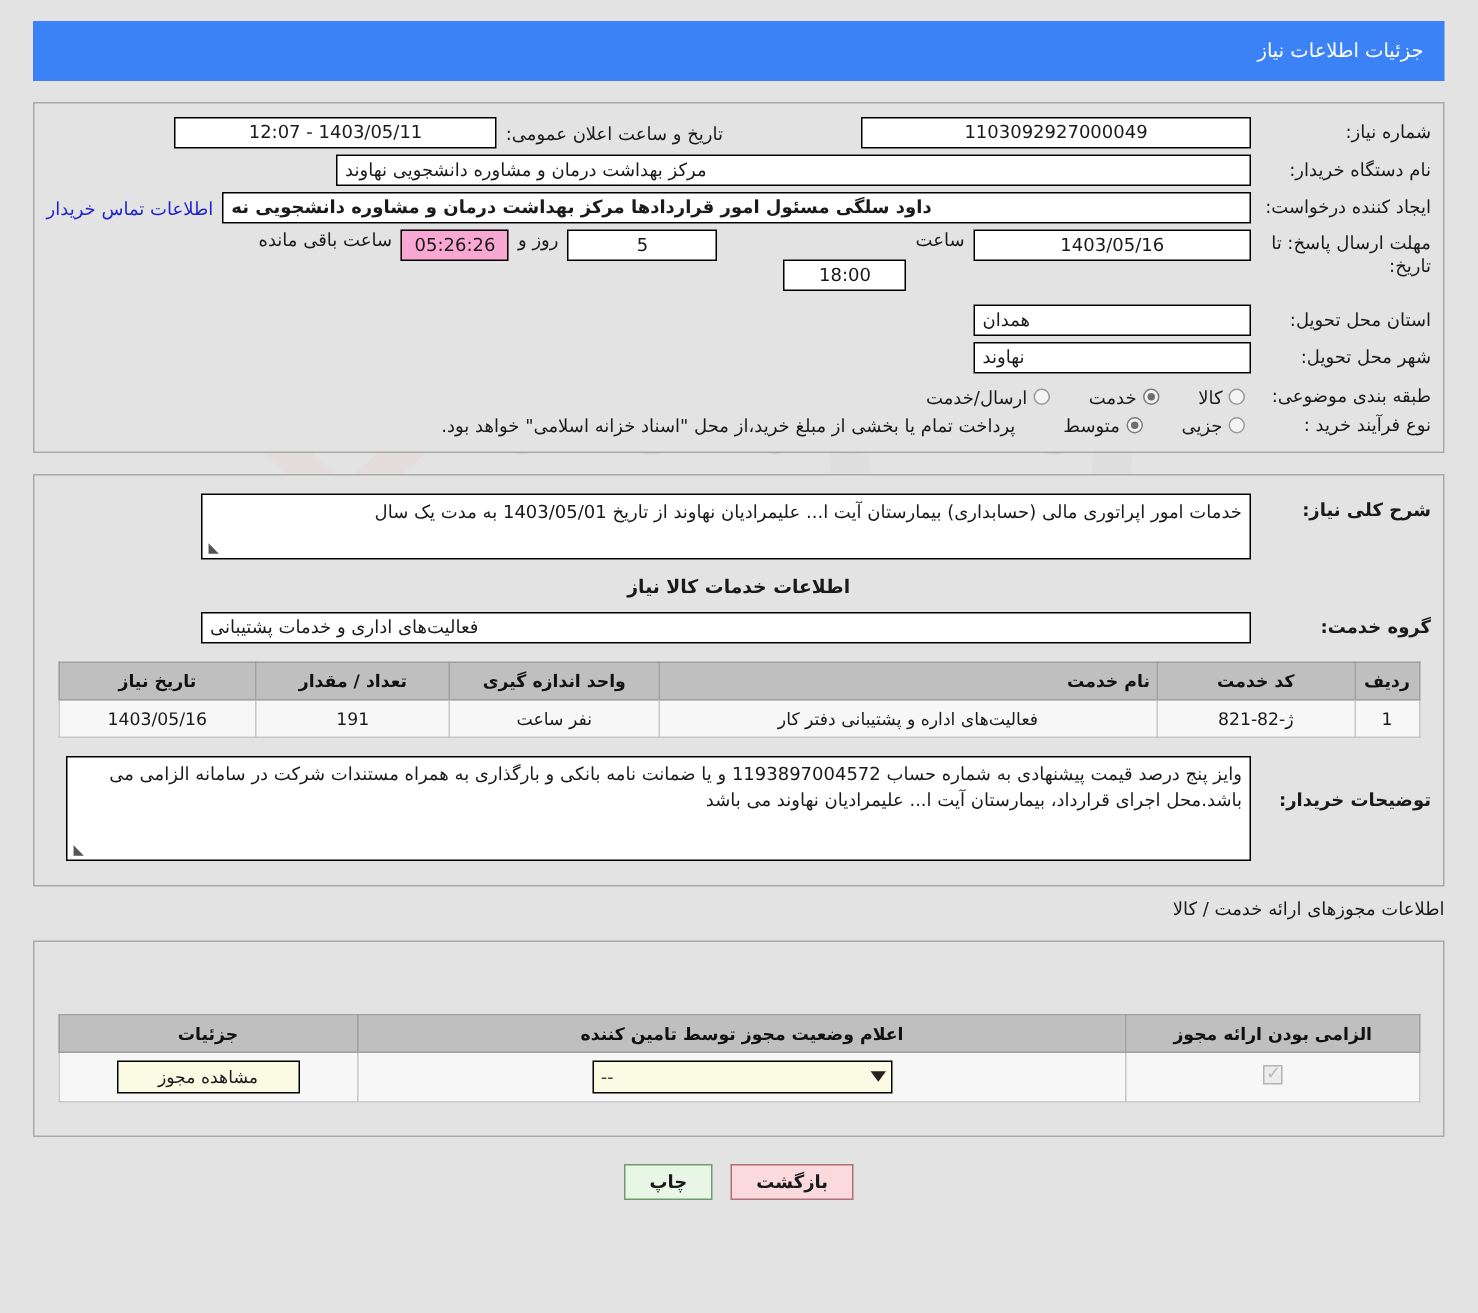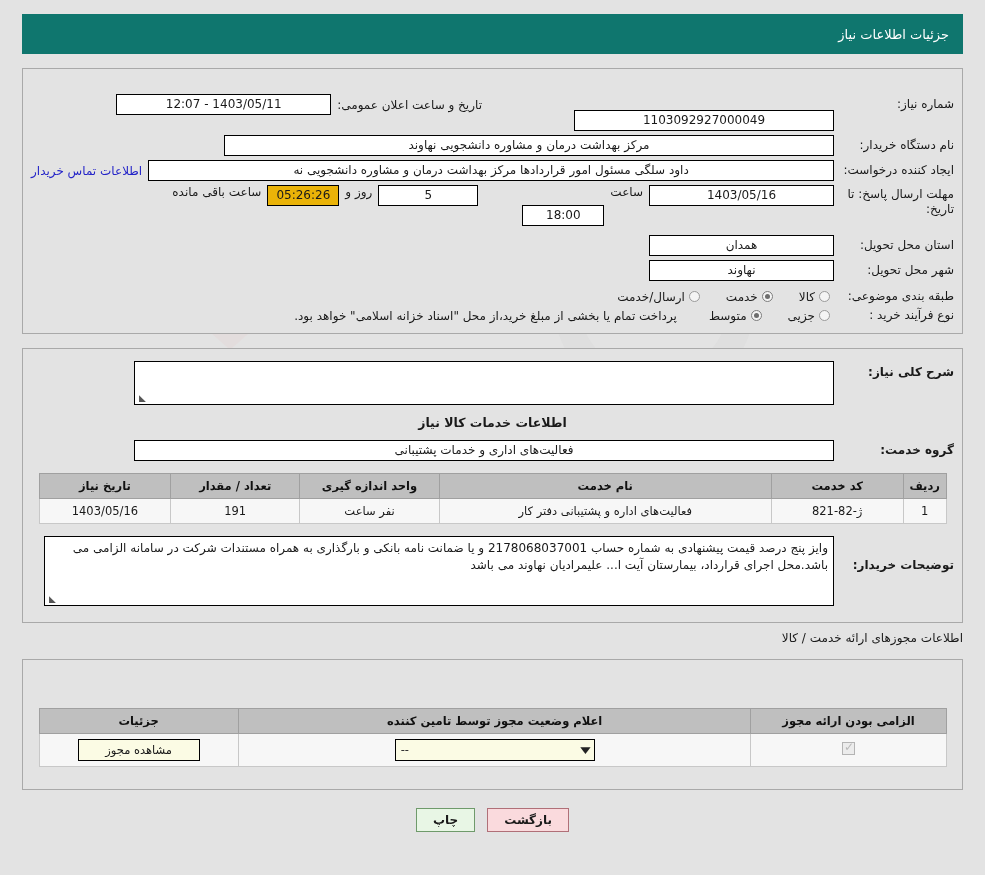--- a/index.html
+++ b/index.html
@@ -37,21 +37,21 @@
   }
   .wm-circ{
     position:absolute;right:230px;top:30px;width:150px;height:150px;
     border:26px solid #bdbdbd;border-radius:50%;opacity:.5;
   }
   .layer{position:relative;z-index:2;}
 
   
   .titlebar{
     margin:14px 22px 0 22px;
-    height:40px;background:#0f766e;
+    height:40px;background:#3b82f6;
     display:flex;align-items:center;justify-content:flex-start;
     padding:0 14px;box-sizing:border-box;
   }
   .titlebar .t{color:#fff;font-size:13px;}
 
   
   .panel{
     margin:14px 22px 0 22px;
     border:1px solid #a9a9a9;background:#e3e3e3;
     box-sizing:border-box;position:relative;
@@ -60,25 +60,25 @@
   
   .row{display:flex;align-items:center;margin:0 0 4px 0;}
   .lbl{
     width:120px;flex:0 0 120px;text-align:right;
     padding-left:8px;box-sizing:border-box;font-size:12px;
     line-height:15px;
   }
   .fld{
     background:#ffffff;border:1px solid #000;
     height:21px;line-height:19px;box-sizing:border-box;
-    padding:0 5px;font-size:12px;text-align:center;
+    padding:0 5px;font-size:12px;text-align:left;
     overflow:hidden;white-space:nowrap;
   }
   .fld.center{text-align:center;}
-  .fld.cream{background:#eab308;}
+  .fld.cream{background:#f9a8d4;}
   .side{font-size:12px;padding:0 6px;white-space:nowrap;}
   .lnk{color:#2323c8;font-size:12px;white-space:nowrap;}
 
   
   .radio{
     width:11px;height:11px;border:1px solid #9a9a9a;border-radius:50%;
     background:#f4f4f4;display:inline-block;vertical-align:middle;
     margin:0 4px 0 4px;position:relative;box-sizing:border-box;
   }
   .radio.on{background:#f4f4f4;border-color:#7d7d7d;}
@@ -160,33 +160,33 @@
 <div class="layer">
 
   <div class="titlebar">
     <span class="t">جزئیات اطلاعات نیاز</span>
   </div>
 
   <div class="panel" style="padding:9px 8px 8px 8px;">
 
     <div class="row">
       <div class="lbl">شماره نیاز:</div>
-      <div class="fld center" style="width:260px;margin-top:32px;">1103092927000049</div>
+      <div class="fld center" style="width:260px;">1103092927000049</div>
       <div class="side" style="margin-right:86px;">تاریخ و ساعت اعلان عمومی:</div>
       <div class="fld center" style="width:215px;">1403/05/11 - 12:07</div>
     </div>
 
     <div class="row">
       <div class="lbl">نام دستگاه خریدار:</div>
       <div class="fld" style="width:610px;">مرکز بهداشت  درمان و مشاوره دانشجویی نهاوند</div>
     </div>
 
     <div class="row">
       <div class="lbl">ایجاد کننده درخواست:</div>
-      <div class="fld" style="width:732px;">داود سلگی مسئول امور قراردادها مرکز بهداشت  درمان و مشاوره دانشجویی نه</div>
+      <div class="fld" style="width:732px;font-weight:bold;">داود سلگی مسئول امور قراردادها مرکز بهداشت  درمان و مشاوره دانشجویی نه</div>
       <a class="lnk" href="#" style="margin-right:6px;text-decoration:none;">اطلاعات تماس خریدار</a>
     </div>
 
     <div class="row" style="align-items:flex-start;">
       <div class="lbl" style="line-height:15px;padding-top:2px;">مهلت ارسال پاسخ: تا تاریخ:</div>
       <div class="fld center" style="width:185px;">1403/05/16</div>
       <div class="side">ساعت</div>
       <div class="fld center" style="width:82px;margin-top:20px;">18:00</div>
       <div class="fld center" style="width:100px;margin-right:44px;">5</div>
       <div class="side">روز و</div>
@@ -237,58 +237,59 @@
       <div class="side" style="margin-right:4px;">پرداخت تمام یا بخشی از مبلغ خرید،از محل "اسناد خزانه اسلامی" خواهد بود.</div>
     </div>
 
   </div>
 
   <div class="panel sec2" style="padding:12px 8px 12px 8px;">
 
     <div class="row" style="align-items:flex-start;">
       <div class="lbl" style="font-weight:bold;padding-top:4px;">شرح کلی نیاز:</div>
       <div class="ta" style="width:700px;height:44px;">
+        <span>خدمات امور اپراتوری مالی (حسابداری) بیمارستان آیت ا... علیمرادیان نهاوند از تاریخ 1403/05/01 به مدت یک سال</span>
         <span class="grip">◣</span>
       </div>
     </div>
 
     <div class="hdr2">اطلاعات خدمات کالا نیاز</div>
 
     <div class="row">
       <div class="lbl" style="font-weight:bold;">گروه خدمت:</div>
       <div class="fld" style="width:700px;">فعالیت‌های اداری و خدمات پشتیبانی</div>
     </div>
 
     <table class="grid" style="margin:12px auto 0 auto;width:908px;">
       <thead>
         <tr>
           <th style="width:34px;">ردیف</th>
           <th style="width:130px;">کد خدمت</th>
-          <th style="width:348px;">نام خدمت</th>
+          <th style="width:348px;text-align:right;">نام خدمت</th>
           <th style="width:140px;">واحد اندازه گیری</th>
           <th style="width:128px;">تعداد / مقدار</th>
           <th style="width:128px;">تاریخ نیاز</th>
         </tr>
       </thead>
       <tbody>
         <tr>
           <td>1</td>
           <td>ژ-82-821</td>
           <td>فعالیت‌های اداره و پشتیبانی دفتر کار</td>
           <td>نفر ساعت</td>
           <td>191</td>
           <td>1403/05/16</td>
         </tr>
       </tbody>
     </table>
 
     <div class="row" style="align-items:flex-start;margin-top:12px;">
       <div class="lbl" style="font-weight:bold;padding-top:22px;">توضیحات خریدار:</div>
       <div class="ta" style="width:790px;height:70px;">
-        <span>وایز پنج درصد قیمت پیشنهادی به شماره حساب 2178068037001 و یا ضمانت نامه بانکی و بارگذاری به همراه مستندات شرکت در سامانه الزامی می باشد.محل اجرای قرارداد، بیمارستان آیت ا... علیمرادیان نهاوند می باشد</span>
+        <span>وایز پنج درصد قیمت پیشنهادی به شماره حساب 1193897004572 و یا ضمانت نامه بانکی و بارگذاری به همراه مستندات شرکت در سامانه الزامی می باشد.محل اجرای قرارداد، بیمارستان آیت ا... علیمرادیان نهاوند می باشد</span>
         <span class="grip">◣</span>
       </div>
     </div>
 
   </div>
 
   <div class="permit-cap">اطلاعات مجوزهای ارائه خدمت / کالا</div>
 
   <div class="panel" style="padding:48px 8px 22px 8px;">
     <table class="grid" style="margin:0 auto;width:908px;">

